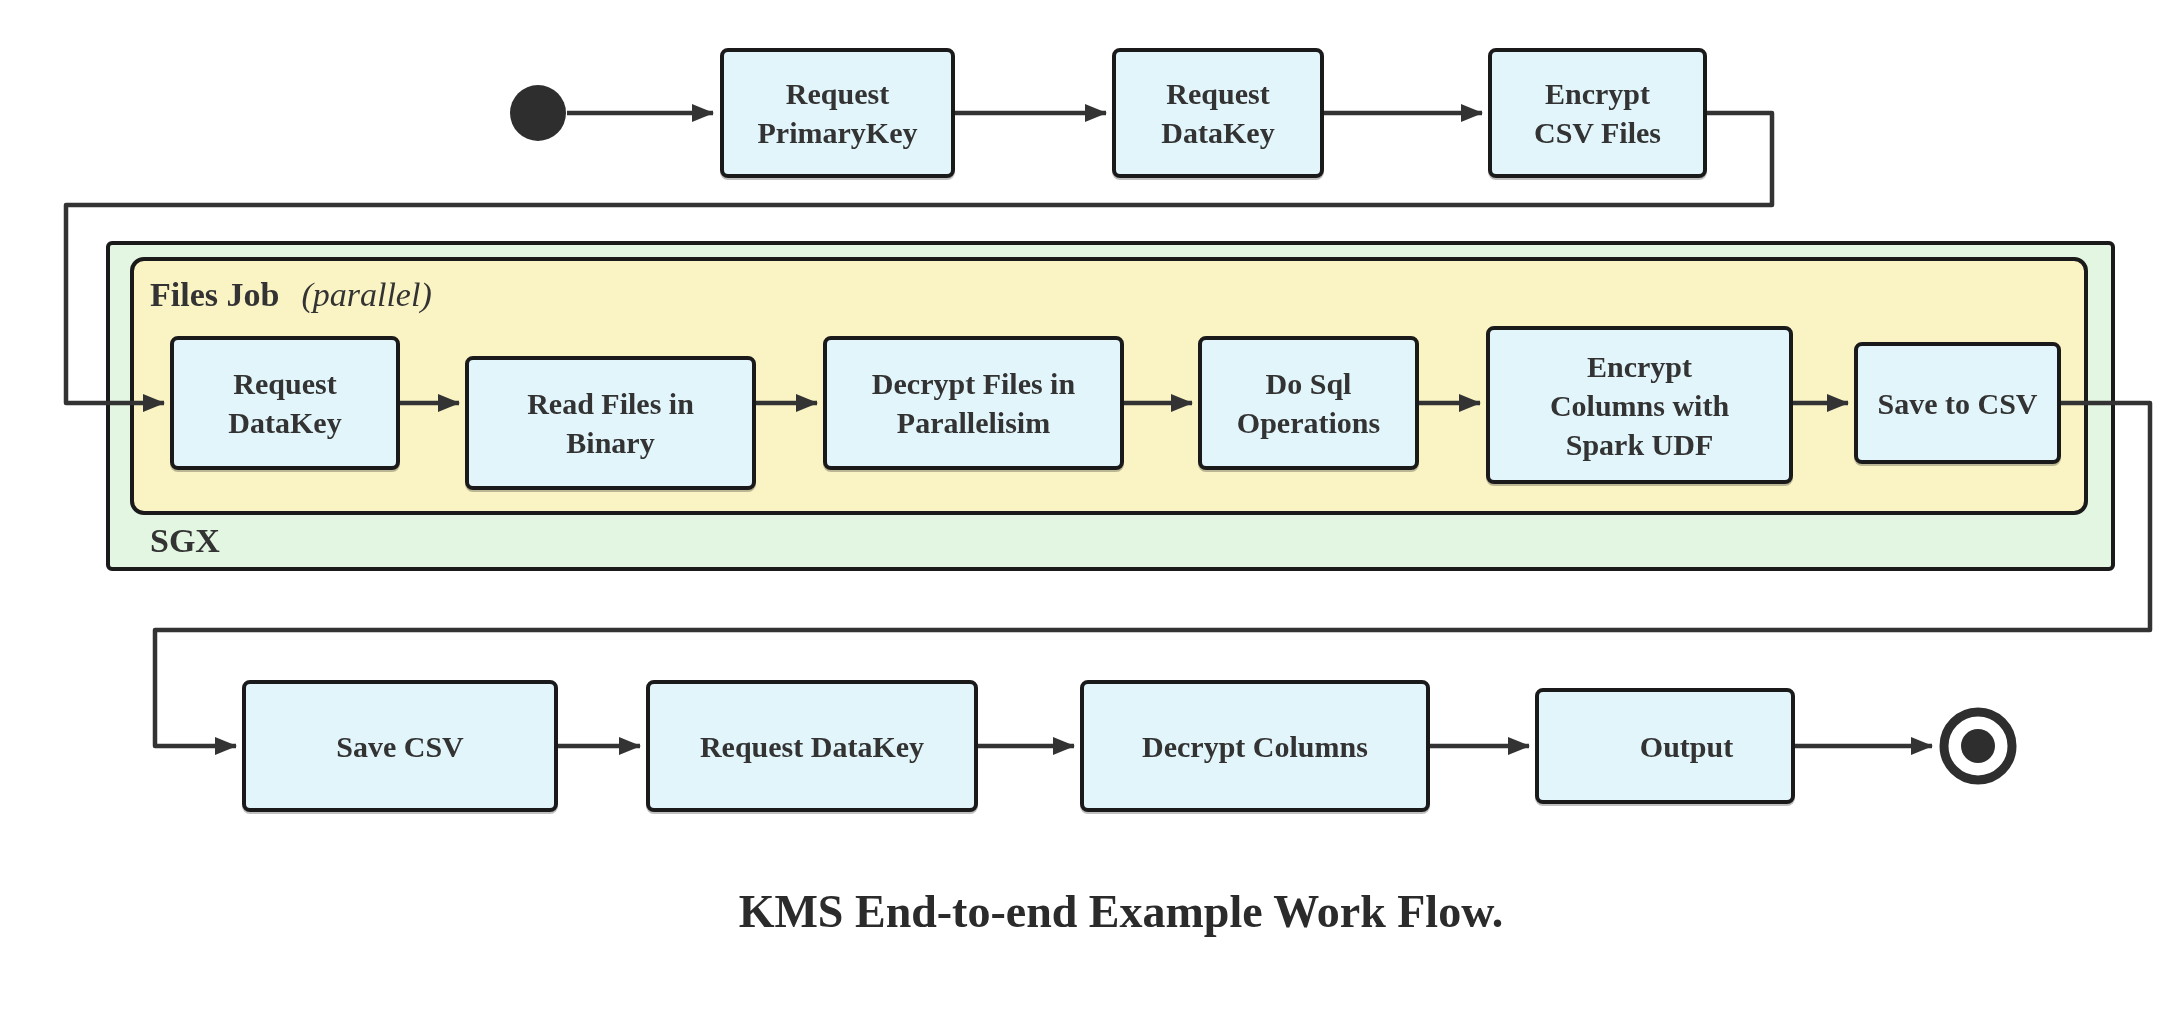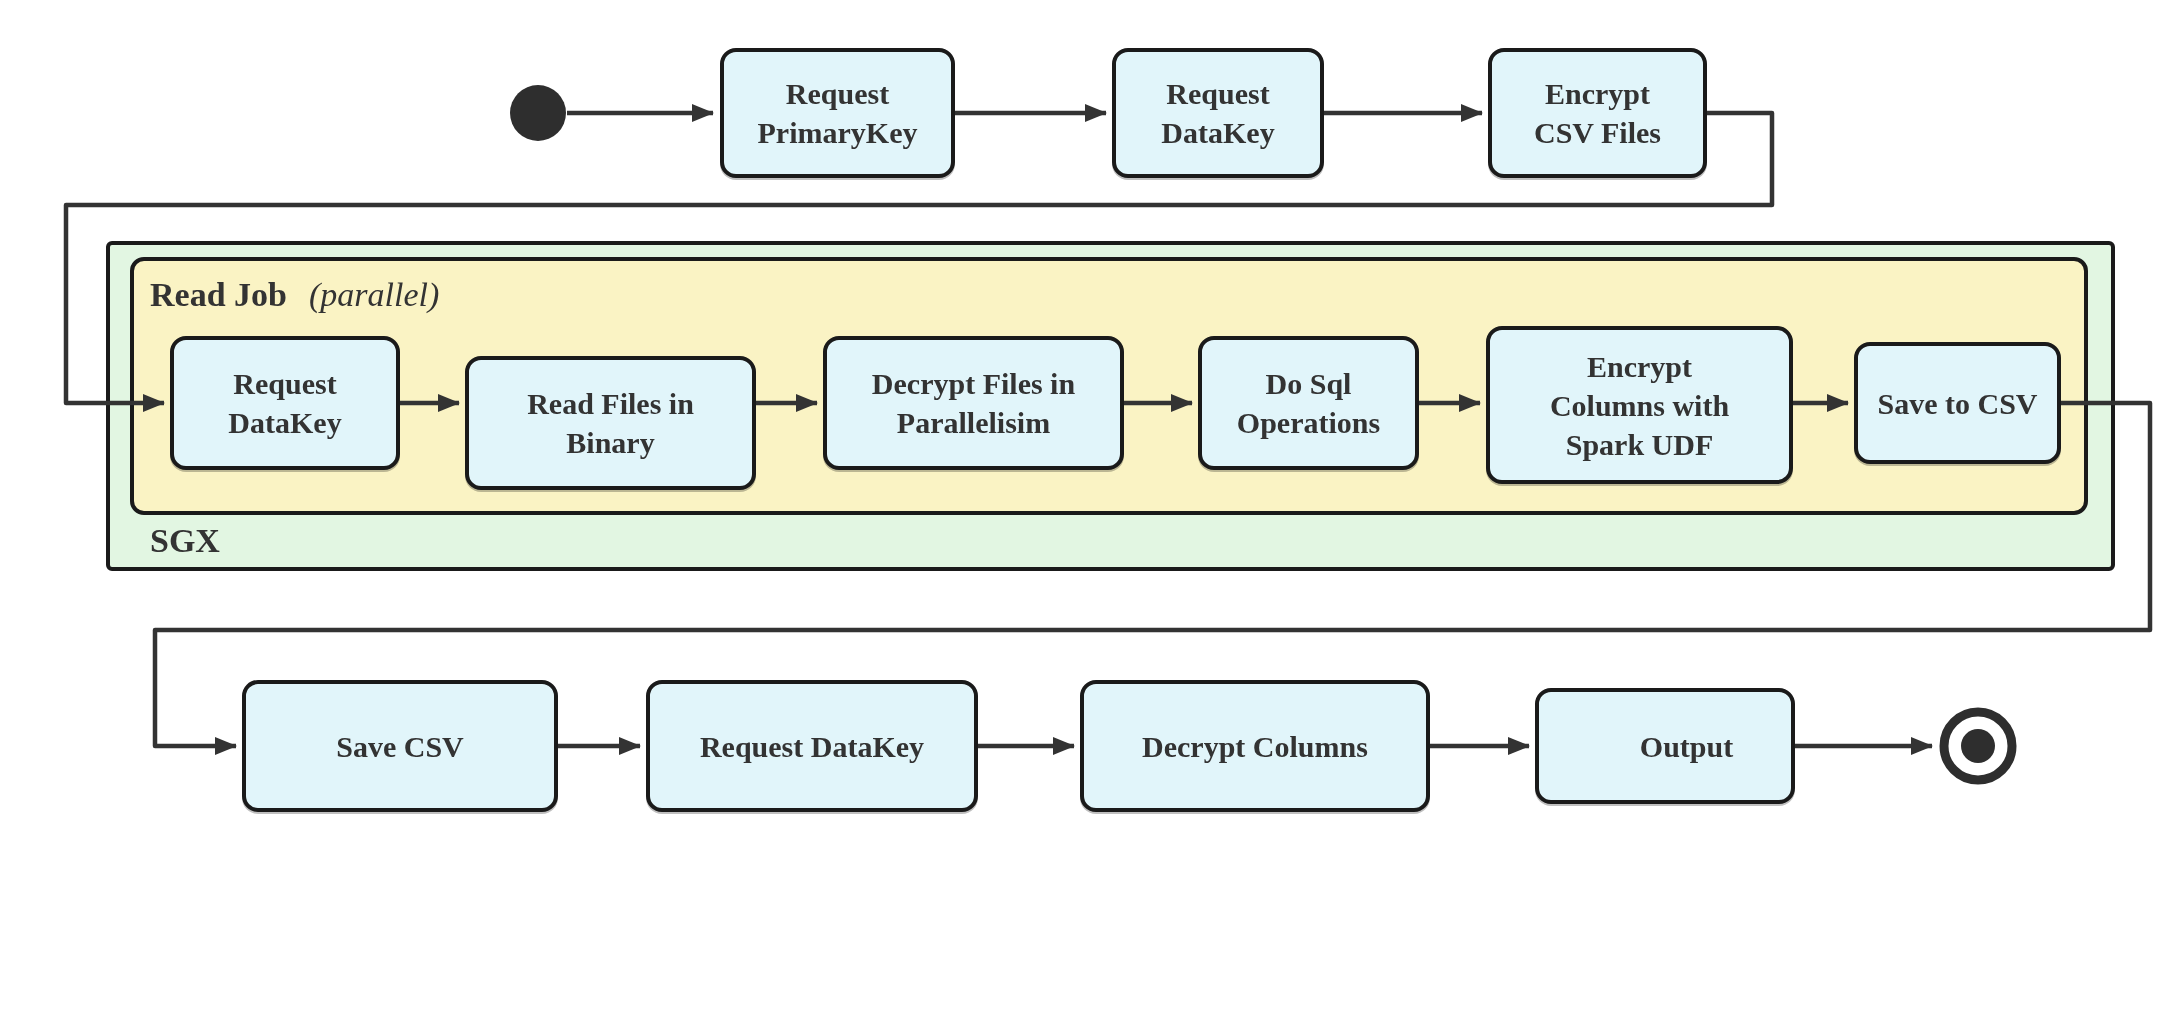--- a/index.html
+++ b/index.html
@@ -48,21 +48,21 @@
     position: absolute;
     left: 0; top: 0;
     width: 2179px;
     height: 1036px;
   }
   .state-node {
     position: absolute;
     box-sizing: border-box;
     background: #e1f5fa;
     border: 4px solid #1a1a1a;
-    border-radius: 16px;
+    border-radius: 8px;
     display: flex;
     align-items: center;
     justify-content: center;
     text-align: center;
     color: #333333;
     font-size: 30px;
     font-weight: bold;
     line-height: 1.3;
     white-space: pre-line;
     box-shadow: 0 2px 0 rgba(0,0,0,0.25);
@@ -79,21 +79,21 @@
 </head>
 <body>
 
 <div class="canvas">
 
   <div class="container-box container-green"></div>
 
   <div class="container-box container-yellow"></div>
 
   <div class="container-label spark-label">
-    <span>Read Job</span><span class="italic-part">(parallel)</span>
+    <span>Files Job</span><span class="italic-part">(parallel)</span>
   </div>
   <div class="container-label sgx-label">SGX</div>
 
   <svg class="edge-layer" viewBox="0 0 2179 1036">
     <defs>
       <marker id="arrow" markerUnits="userSpaceOnUse" markerWidth="24" markerHeight="20" refX="21" refY="10" orient="auto">
         <polygon points="0,1 22,10 0,19" fill="#333333"></polygon>
       </marker>
     </defs>
 
@@ -140,14 +140,15 @@
   <div class="state-node" style="left:1486px; top:326px; width:307px; height:158px;">Encrypt
 Columns with
 Spark UDF</div>
   <div class="state-node" style="left:1854px; top:342px; width:207px; height:122px;">Save to CSV</div>
 
   <div class="state-node" style="left:242px; top:680px; width:316px; height:132px;">Save CSV</div>
   <div class="state-node" style="left:646px; top:680px; width:332px; height:132px;">Request DataKey</div>
   <div class="state-node" style="left:1080px; top:680px; width:350px; height:132px;">Decrypt Columns</div>
   <div class="state-node" style="left:1535px; top:688px; width:260px; height:116px;padding-left:43px;">Output</div>
 
+  <div class="caption">KMS End-to-end Example Work Flow.</div>
 
 </div>
 
 </body></html>

